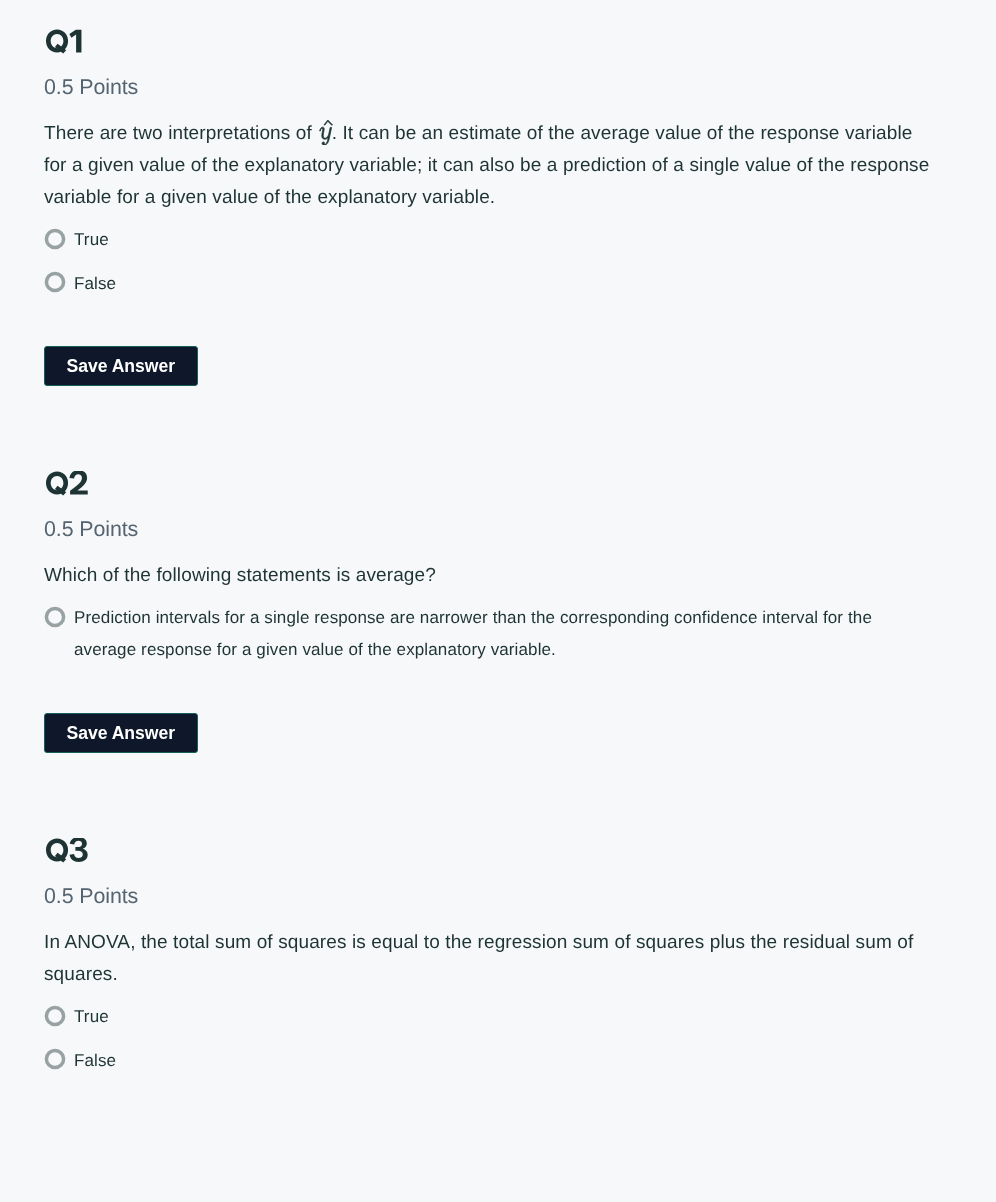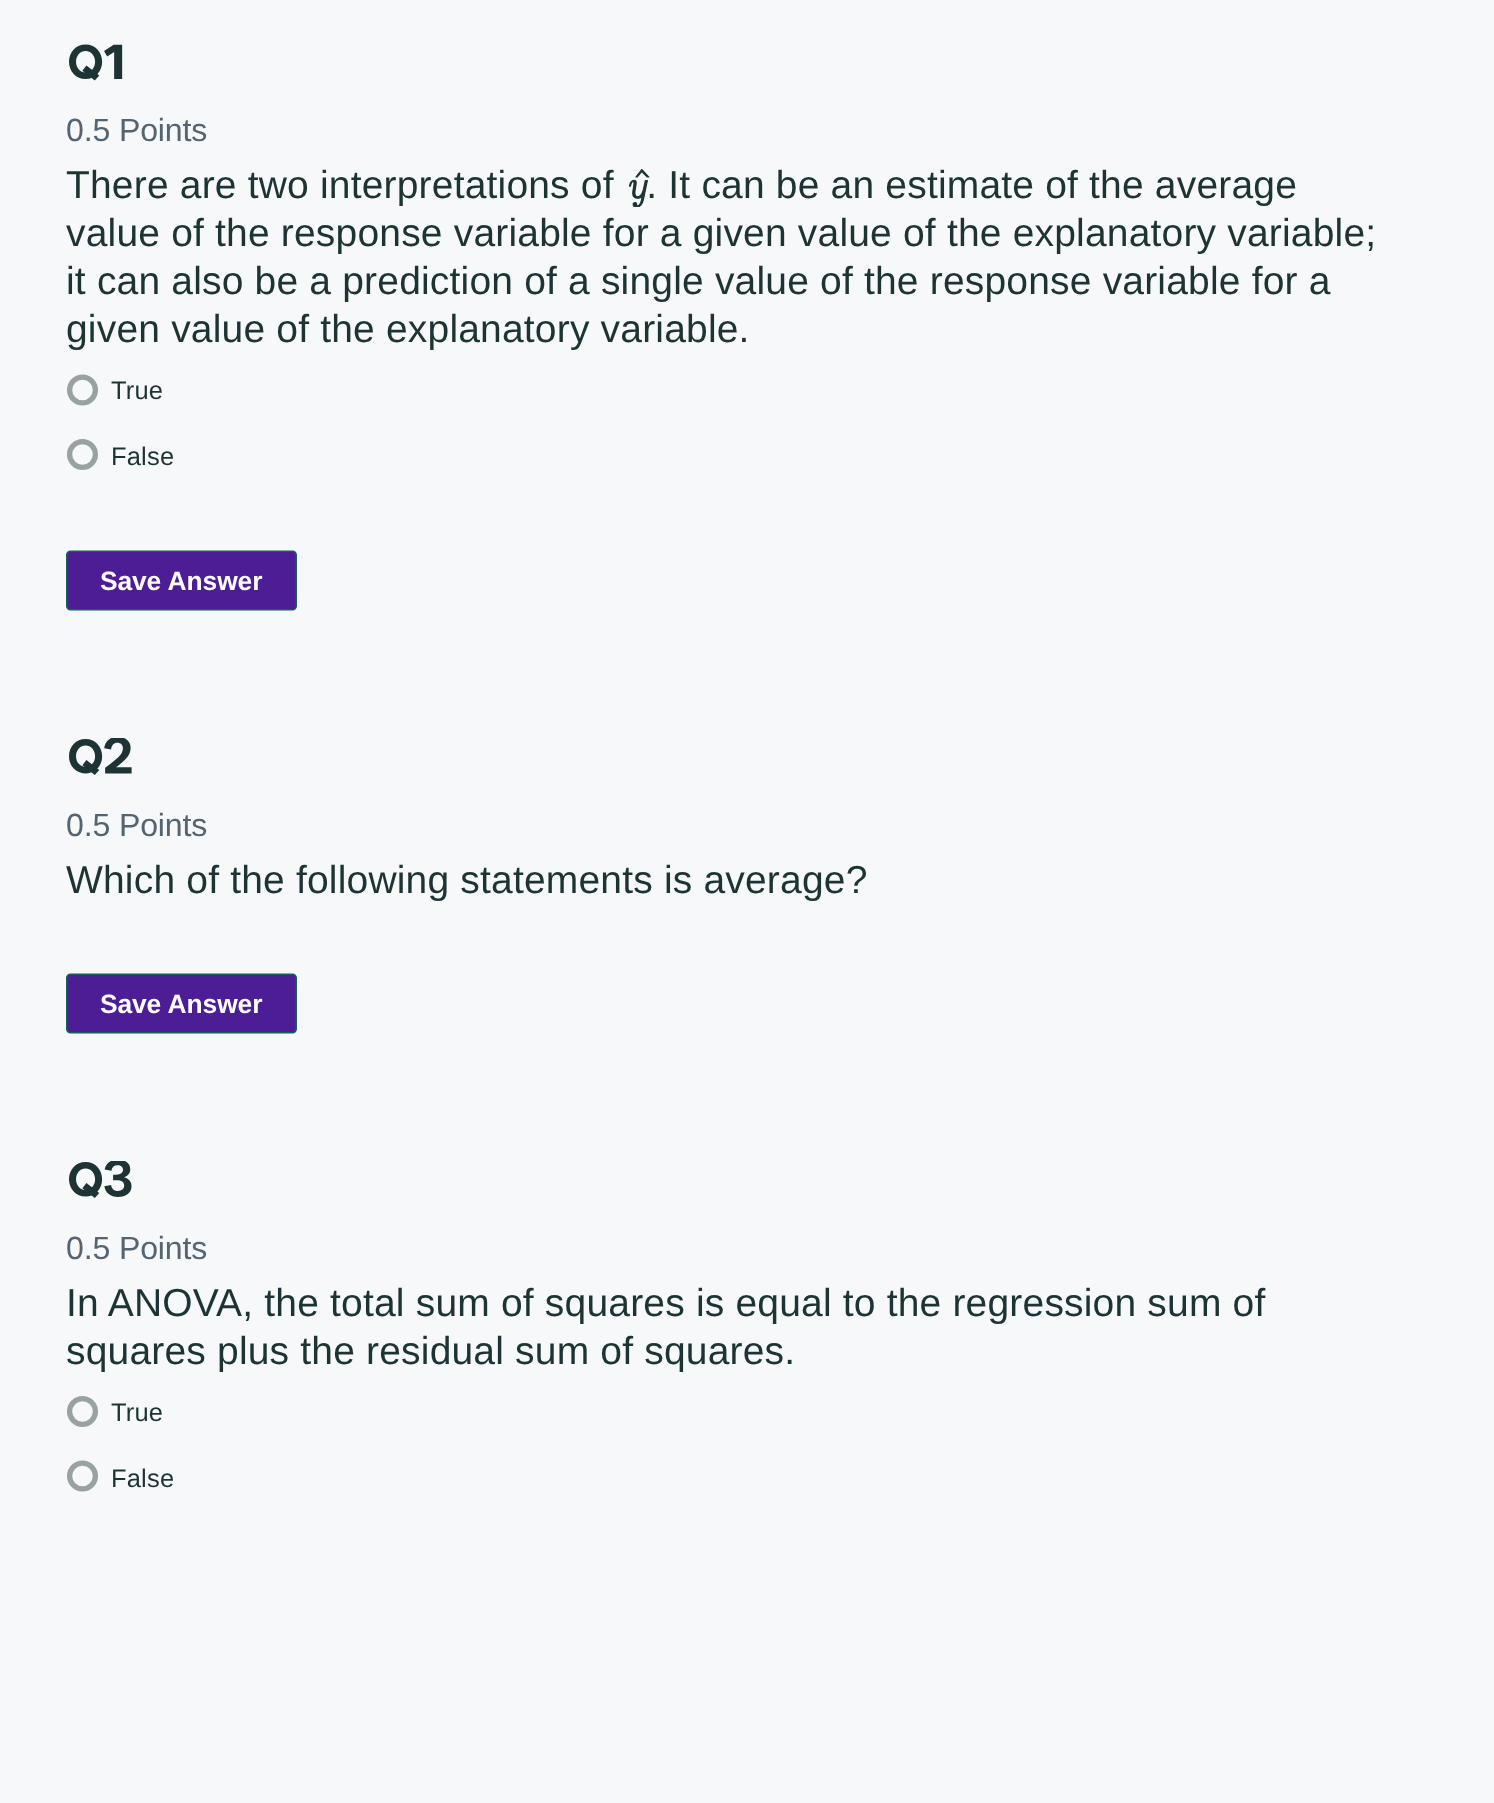--- a/index.html
+++ b/index.html
@@ -15,22 +15,22 @@
   
   .page { padding-top: 26px; transform: translateZ(0); }
   .question { padding-left: 44px; padding-right: 62px; }
   .q-num { height: 30px; line-height: 30px; padding-left: 1px; }
   .q-num svg { display:block; margin-top: 3px; }
   .q-points {
     font-size: 21.4px; color: #546470; line-height: 20px;
     letter-spacing: -0.1px; margin-top: 18px;
   }
   .q-prompt {
-    font-size: 26px; color: #1e3434; line-height: 32px;
-    letter-spacing: 0.12px; margin-top: 10px;
+    font-size: 19px; color: #1e3434; line-height: 32px;
+    letter-spacing: 0.12px; margin-top: 21px;
   }
   .mathy { display:inline-block; width: 14.4px; height: 1px; position: relative; vertical-align: baseline; }
   .mathy svg { position:absolute; left: -0.9px; bottom: -6.2px; display:block; }
   .options { margin-top: 10px; }
   .option { display: flex; align-items: flex-start; margin-bottom: 11.5px; }
   .radio {
     flex: 0 0 auto;
     width: 22px; height: 22px;
     margin-top: 3.5px;
     margin-right: 8px;
@@ -38,21 +38,21 @@
   }
   .radio svg { display:block; }
   .option-label {
     font-size: 17px; color: #1e3434; line-height: 32px;
     letter-spacing: 0.12px; display: block;
   }
   .sr-only { position:absolute; width:1px; height:1px; overflow:hidden; clip:rect(0 0 0 0); white-space:nowrap; }
   .btn-wrap { margin-top: 46.5px; margin-bottom: 85px; }
   .save-btn {
     display: inline-block;
-    background: #4c1d95;
+    background: #0f172a;
     border: 1.4px solid #17605a;
     border-radius: 3px;
     color: #ffffff;
     font-size: 17.6px;
     font-weight: 700;
     letter-spacing: -0.05px;
     line-height: 20px;
     padding: 9.2px 21.6px;
     font-family: "Liberation Sans", sans-serif;
     cursor: pointer;
@@ -105,20 +105,28 @@
             <path transform="translate(0.00,0)" d="M 11.45 0 C 5.1 0 0.4 4.95 0.4 11.5 C 0.4 18.05 5.1 23 11.45 23 C 17.8 23 22.5 18.05 22.5 11.5 C 22.5 4.95 17.8 0 11.45 0 Z M 11.45 4.35 C 15.05 4.35 17.8 7.4 17.8 11.5 C 17.8 15.6 15.05 18.65 11.45 18.65 C 7.85 18.65 5.1 15.6 5.1 11.5 C 5.1 7.4 7.85 4.35 11.45 4.35 Z"></path>
             <path transform="translate(0.00,0)" d="M 12.0 14.1 L 20.6 20.7 L 17.6 24.0 L 9.3 17.5 Z"></path>
             <path transform="translate(24.30,0)" d="M 0.2 23 L 0.2 19.2 C 4.6 16.1 7.7 13.6 9.45 11.75 C 11.2 9.85 12.05 8.05 12.05 6.2 C 12.05 3.95 10.6 2.55 8.3 2.55 C 6.05 2.55 4.5 4.15 4.15 7.0 L -0.4 6.3 C 0.15 1.55 3.55 -1.4 8.55 -1.4 C 13.8 -1.4 17.2 1.6 17.2 6.1 C 17.2 8.5 16.3 10.6 14.65 12.55 C 13.05 14.5 10.15 16.9 7.5 18.85 L 17.85 18.85 L 17.85 23 Z"></path>
           </svg>
           <span class="sr-only">Q2</span>
         </div>
         <div class="q-points">0.5 Points</div>
       </div>
       <div class="q-prompt"><span>Which of the following statements is average?</span></div>
       <div class="options">
+        <label class="option">
+          <span class="radio">
+            <svg width="22" height="22" viewBox="0 0 22 22">
+              <circle cx="11.0" cy="11.0" r="8.6" fill="none" stroke="#98a2a2" stroke-width="3.5"></circle>
+            </svg>
+          </span>
+          <span class="option-label">Prediction intervals for a single response are narrower than the corresponding confidence interval for the average response for a given value of the explanatory variable.</span>
+        </label>
       </div>
       <div class="btn-wrap"><button class="save-btn">Save Answer</button></div>
     </section>
     <section class="question">
       <div class="q-header">
         <div class="q-num">
           <svg class="qnum-glyphs" width="45.70" height="26" viewBox="-0.6 -0.6 45.70 26" fill="#1e3434" fill-rule="evenodd" aria-hidden="true">
             <path transform="translate(0.00,0)" d="M 11.45 0 C 5.1 0 0.4 4.95 0.4 11.5 C 0.4 18.05 5.1 23 11.45 23 C 17.8 23 22.5 18.05 22.5 11.5 C 22.5 4.95 17.8 0 11.45 0 Z M 11.45 4.35 C 15.05 4.35 17.8 7.4 17.8 11.5 C 17.8 15.6 15.05 18.65 11.45 18.65 C 7.85 18.65 5.1 15.6 5.1 11.5 C 5.1 7.4 7.85 4.35 11.45 4.35 Z"></path>
             <path transform="translate(0.00,0)" d="M 12.0 14.1 L 20.6 20.7 L 17.6 24.0 L 9.3 17.5 Z"></path>
             <path transform="translate(24.30,0)" d="M 8.75 23.4 C 3.75 23.4 0.35 20.6 -0.35 16.2 L 4.15 15.4 C 4.6 18.0 6.15 19.4 8.6 19.4 C 11.3 19.4 12.9 18.0 12.9 15.8 C 12.9 13.4 11.1 12.2 7.9 12.2 L 5.5 12.2 L 5.5 8.5 L 7.6 8.5 C 10.55 8.5 12.15 7.3 12.15 5.3 C 12.15 3.45 10.7 2.25 8.5 2.25 C 6.25 2.25 4.8 3.45 4.35 5.85 L -0.15 5.05 C 0.6 0.9 3.95 -1.6 8.6 -1.6 C 13.7 -1.6 16.95 0.95 16.95 4.85 C 16.95 7.45 15.4 9.4 12.75 10.2 C 15.95 11.0 17.8 13.1 17.8 16.2 C 17.8 20.6 14.15 23.4 8.75 23.4 Z"></path>

